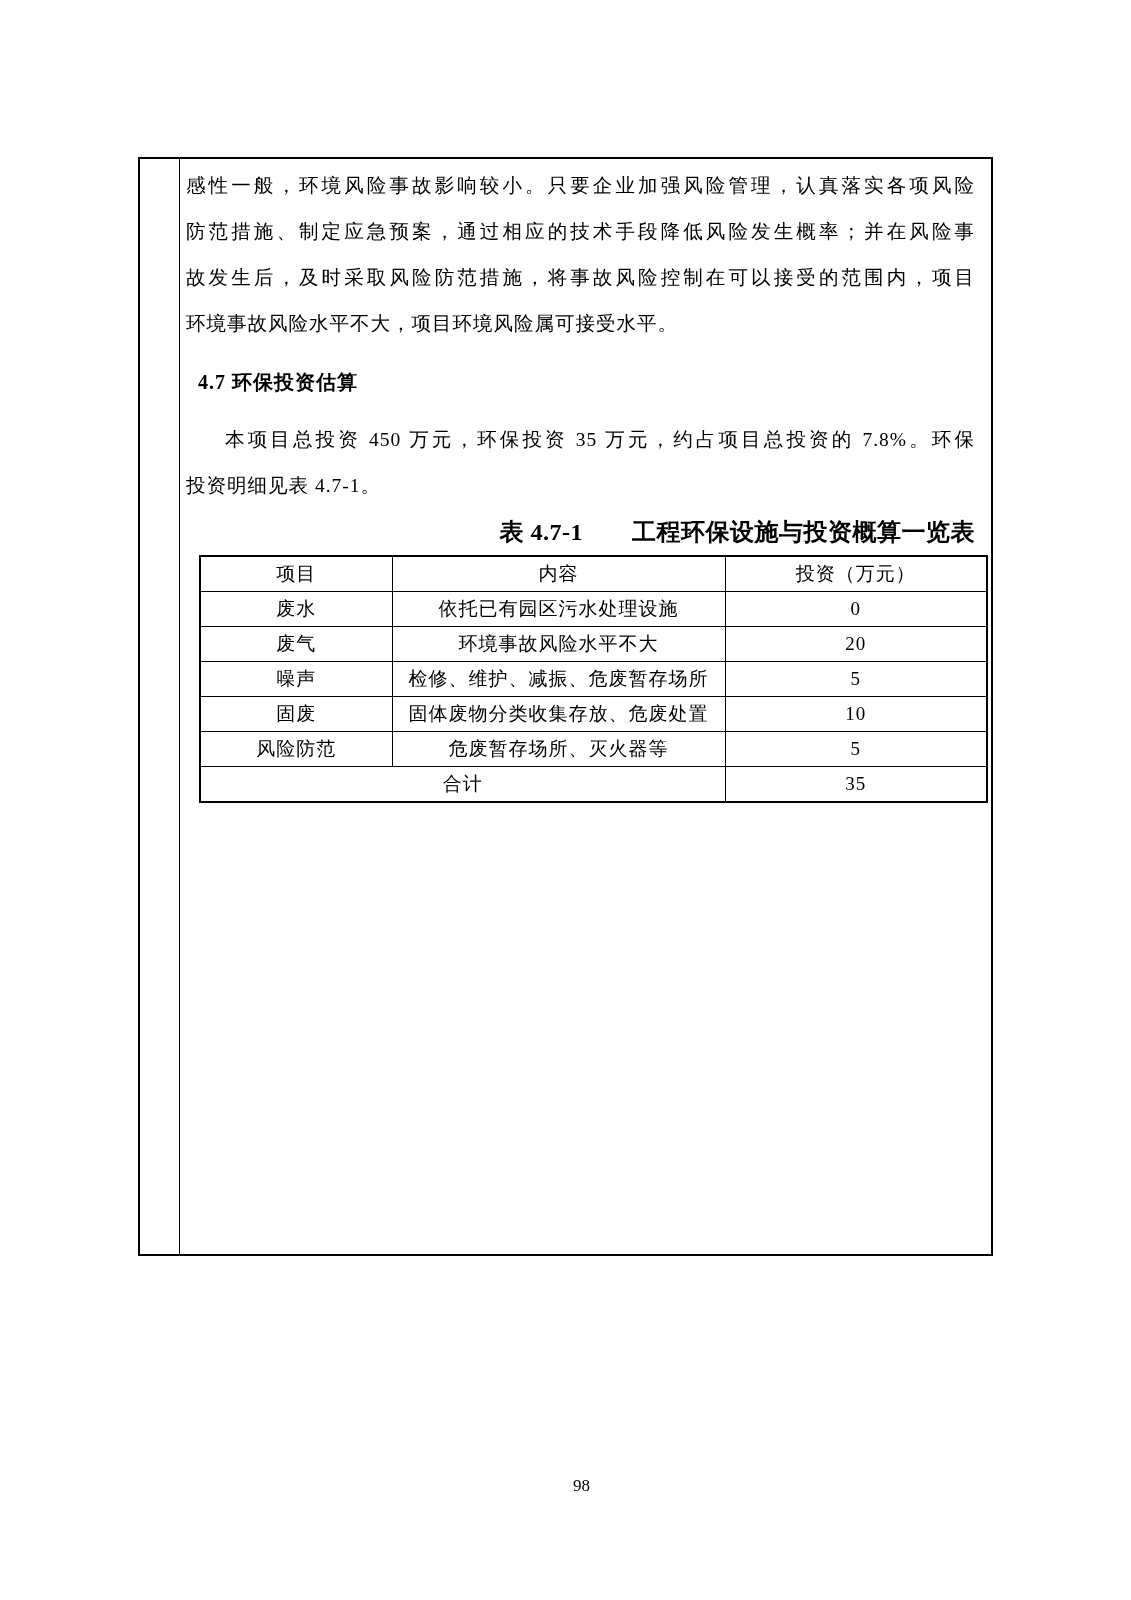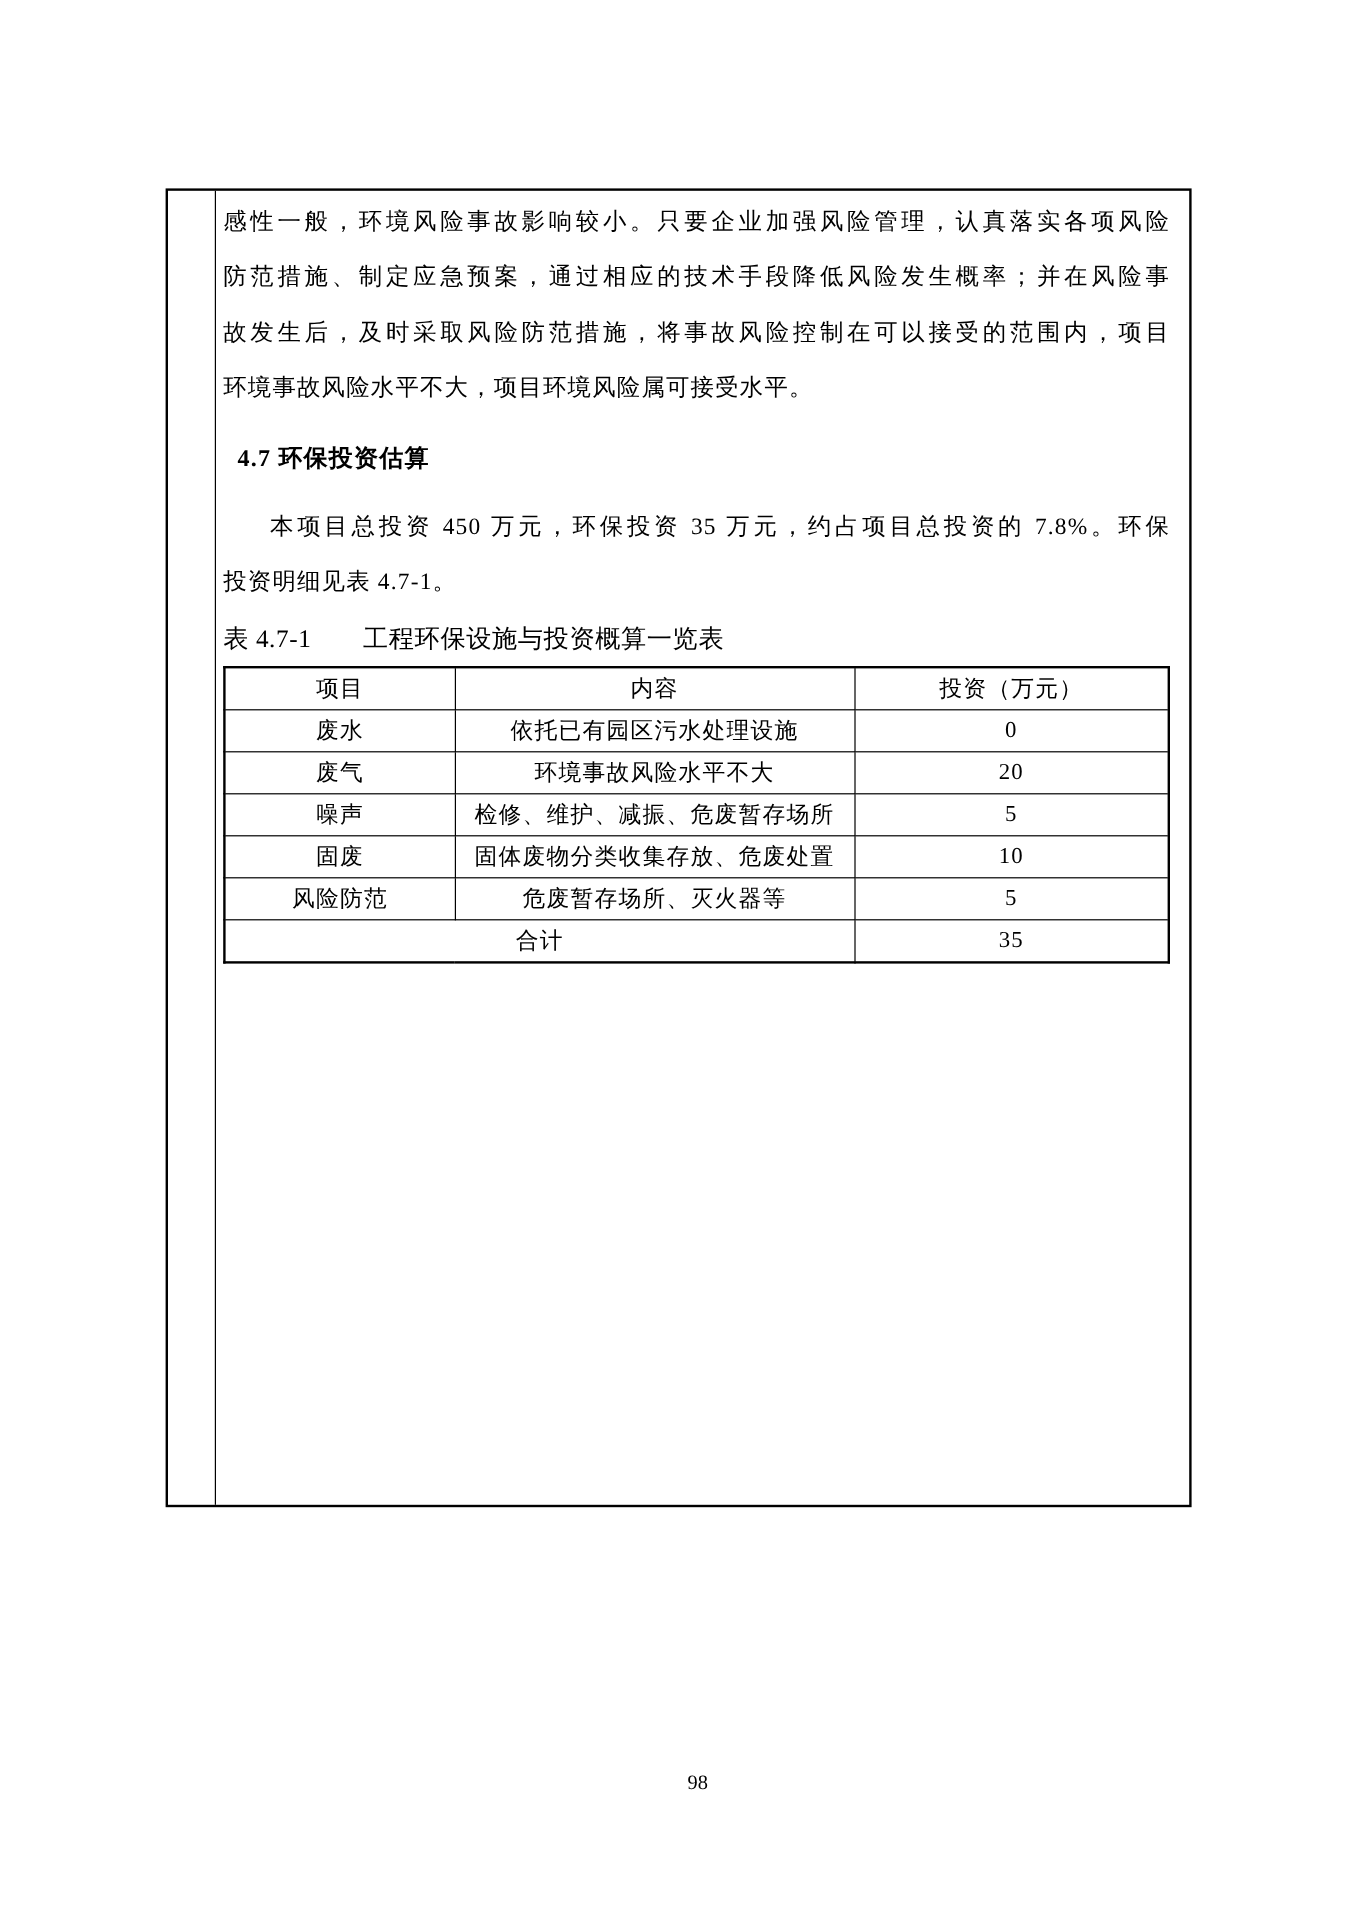--- a/index.html
+++ b/index.html
@@ -53,27 +53,28 @@
   }
   .line.indent { text-indent: 2em; }
   .heading {
     margin: 12px;
     font-size: 20px;
     font-weight: bold;
     line-height: 46px;
     letter-spacing: 1px;
   }
   .caption {
-    font-size: 21px;
+    font-size: 24px;
     line-height: 46px;
-    text-align: left;
+    text-align: right;
     letter-spacing: 0.5px;
+    font-weight: bold;
   }
   table.inv-table {
-    margin-left: 0;
+    margin-left: 13px;
     width: 787px;
     border-collapse: collapse;
     border: 2px solid #000000;
     table-layout: fixed;
   }
   .inv-table th, .inv-table td {
     border: 1px solid #000000;
     height: 34px;
     font-size: 19px;
     font-weight: normal;

